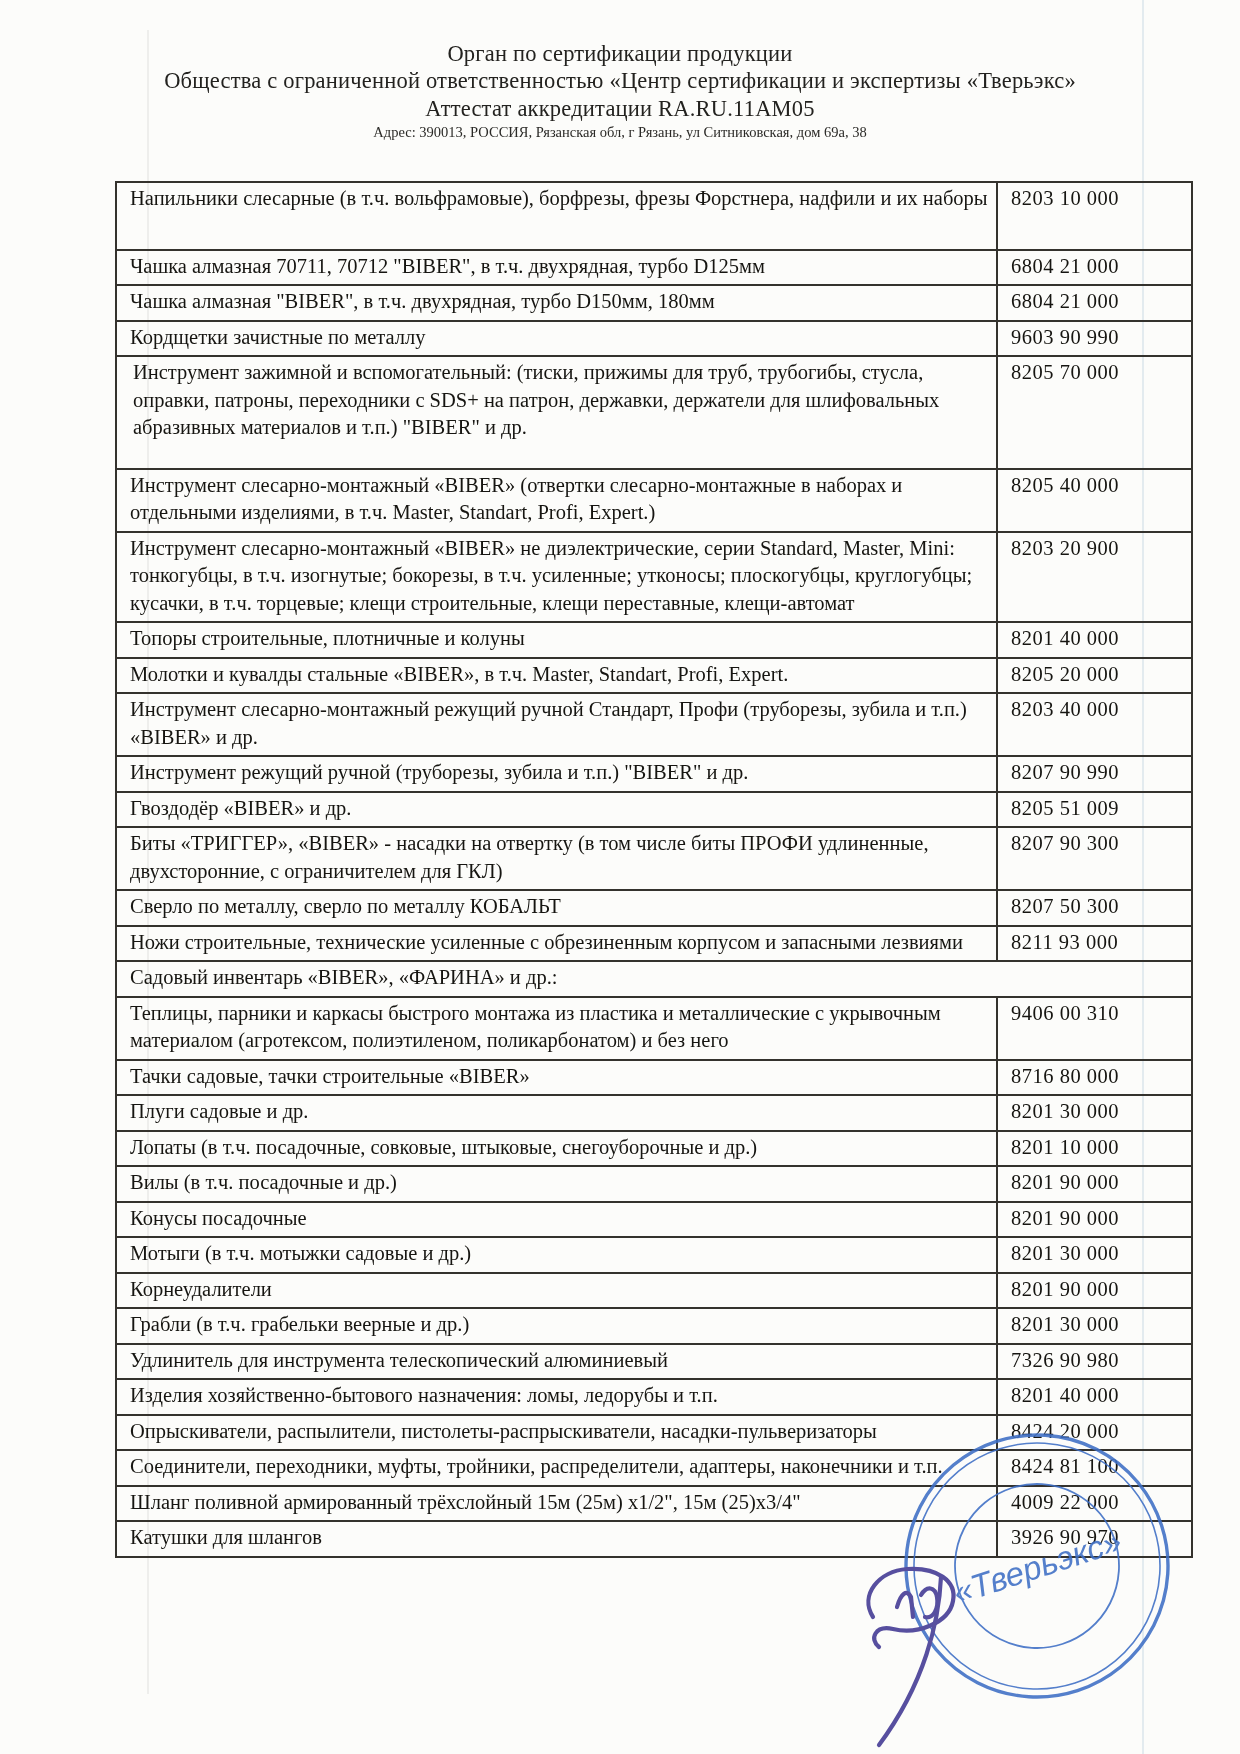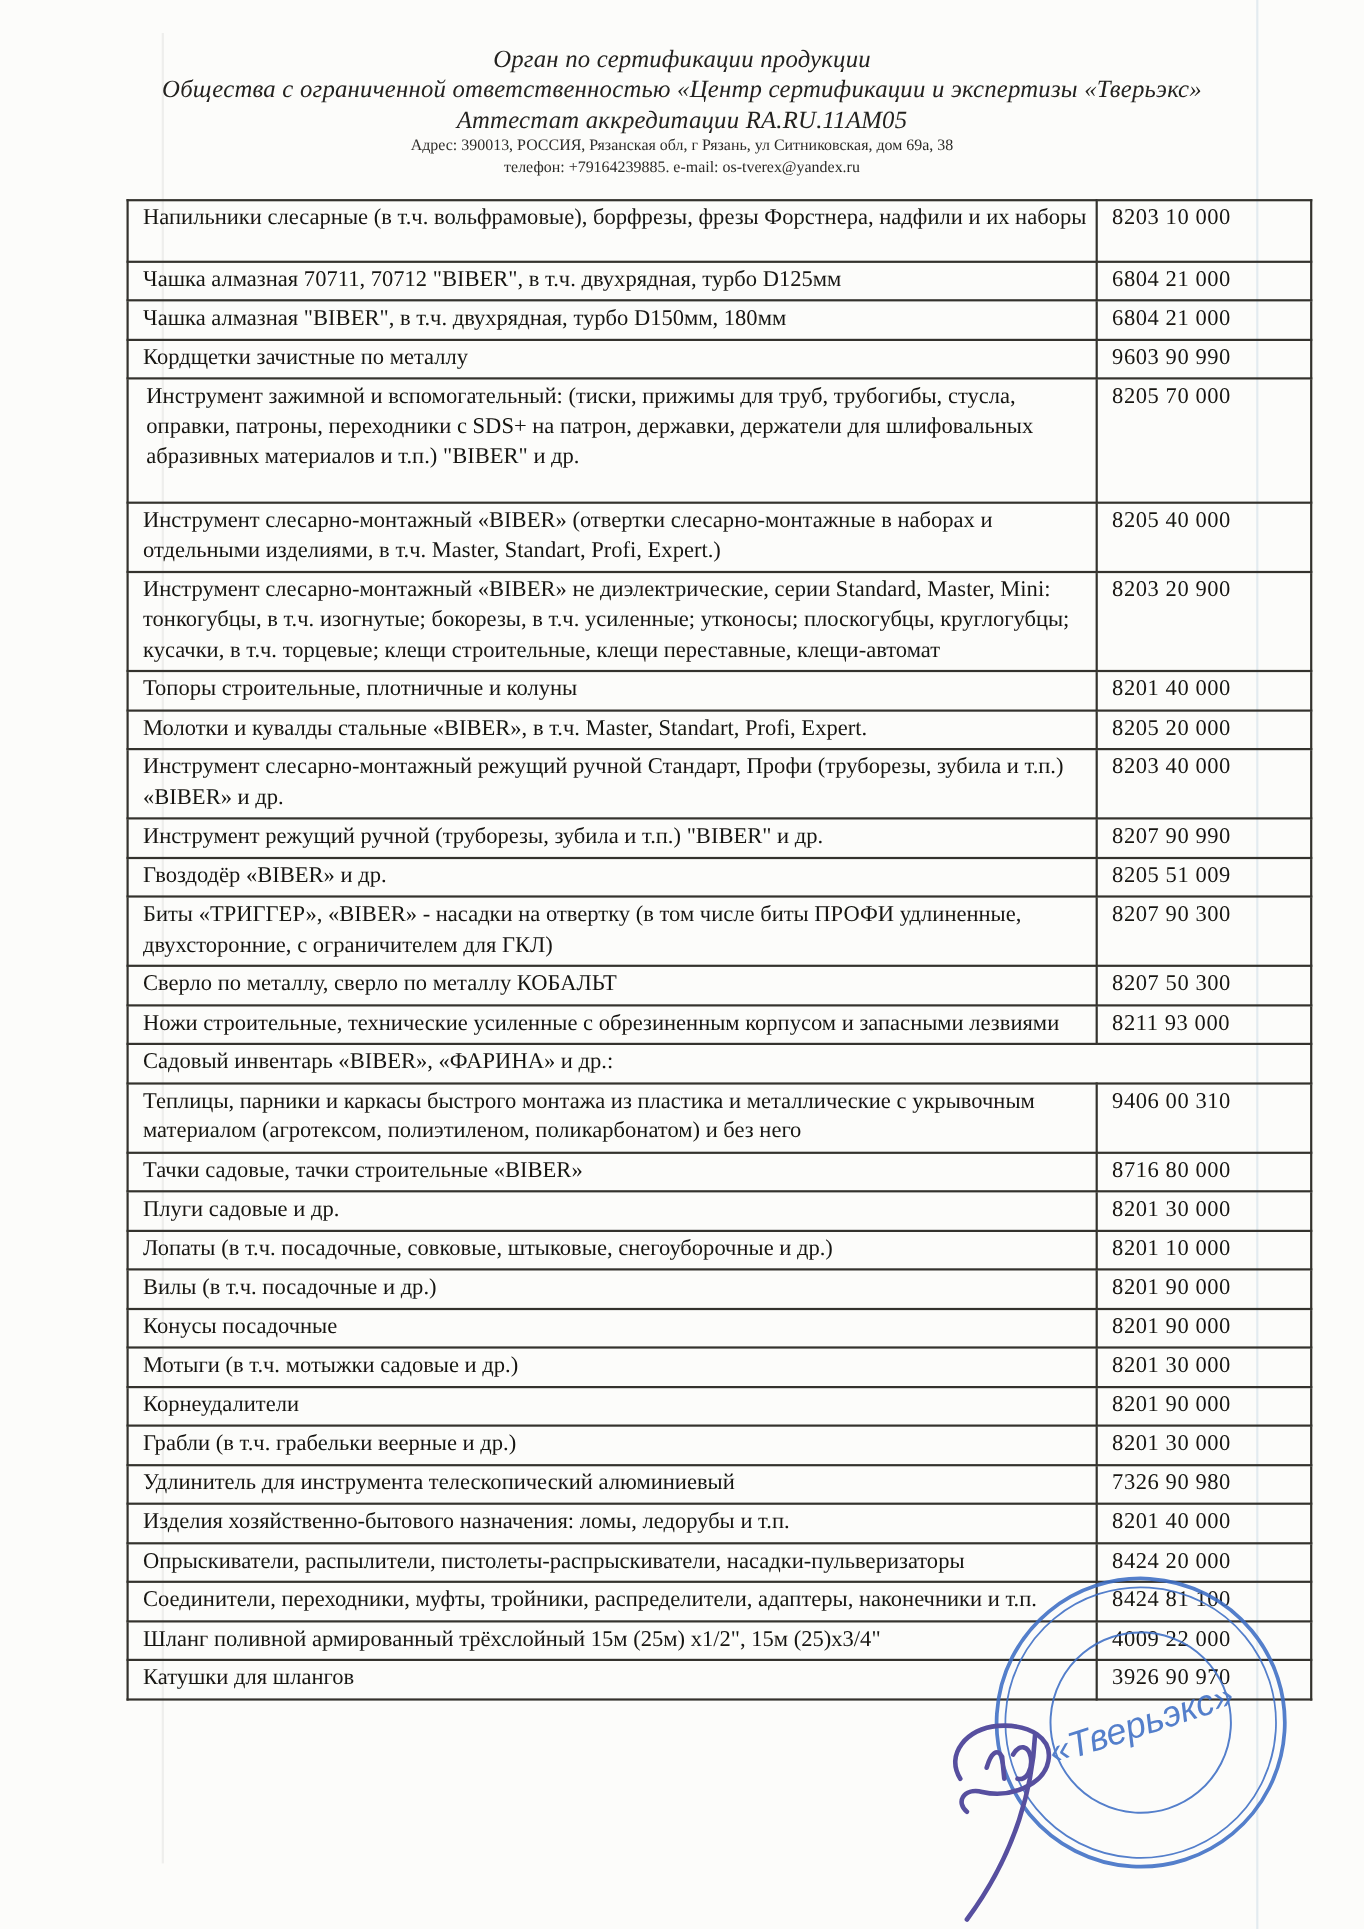--- a/index.html
+++ b/index.html
@@ -10,37 +10,37 @@
     font-family:"Liberation Serif","DejaVu Serif",serif;
     color:#1d1c19;
     overflow:hidden;
     box-sizing:border-box;
   }
   
   .scanline-v{position:absolute;top:0;bottom:0;width:2px;background:rgba(170,195,215,.30);}
   .scanline-left{position:absolute;top:30px;bottom:60px;left:147px;width:2px;background:rgba(120,120,118,.10);}
 
   .header{position:absolute;left:0;top:40px;width:100%;text-align:center;line-height:1.22;}
-  .header .h-big{font-size:22.5px;letter-spacing:.2px;color:#23221f;font-style:italic;}
+  .header .h-big{font-size:22.5px;letter-spacing:.2px;color:#23221f;}
   .header .h-small{font-size:14.5px;color:#2b2a27;margin-top:2px;}
 
   table.cert-table{
     position:absolute;left:115px;top:181px;width:1078px;
     border-collapse:collapse;table-layout:fixed;
     font-size:20.5px;line-height:27.5px;color:#161511;
   }
   table.cert-table td{
     border:2px solid #34322d;
     vertical-align:top;
     padding:2px 8px 4px 13px;
     overflow:hidden;
   }
   td.code{width:172px;padding-left:15px;letter-spacing:.5px;margin-left:27px;}
   
-  tr:nth-child(1) td{padding-bottom:24px;}
+  tr:nth-child(1) td{padding-bottom:36px;}
   tr:nth-child(5) td.desc{padding-bottom:26px;padding-left:16px;}
   tr:nth-child(16) td.code, tr:nth-child(30) td.code,
   tr:nth-child(31) td.code, tr:nth-child(34) td.code{vertical-align:middle;}
 
   .stamp{position:absolute;left:895px;top:1424px;width:284px;height:284px;
          transform:rotate(-18deg);opacity:.88;pointer-events:none;}
   .stamp *{fill:none;}
   .stamp .ring{stroke:var(--stamp-color);}
   .stamp text{fill:var(--stamp-color);stroke:none;font-family:"Liberation Sans",sans-serif;}
   .signature{position:absolute;left:845px;top:1555px;width:150px;height:200px;pointer-events:none;}
@@ -51,21 +51,20 @@
 <div class="page">
 
   <div class="scanline-v" style="left:1142px"></div>
   <div class="scanline-left"></div>
 
   <div class="header">
     <div class="h-big">Орган по сертификации продукции</div>
     <div class="h-big">Общества с ограниченной ответственностью «Центр сертификации и экспертизы «Тверьэкс»</div>
     <div class="h-big">Аттестат аккредитации RA.RU.11АМ05</div>
     <div class="h-small">Адрес: 390013, РОССИЯ, Рязанская обл, г Рязань, ул Ситниковская, дом 69а, 38</div>
-    <div class="h-small">телефон: +79164239885. e-mail: os-tverex@yandex.ru</div>
   </div>
 
   <table class="cert-table">
     <tbody>
         <tr>
           <td class="desc">Напильники слесарные (в т.ч. вольфрамовые), борфрезы, фрезы Форстнера, надфили и их наборы</td>
           <td class="code">8203 10 000</td>
         </tr>
         <tr>
           <td class="desc">Чашка алмазная 70711, 70712 "BIBER", в т.ч. двухрядная, турбо D125мм</td>

